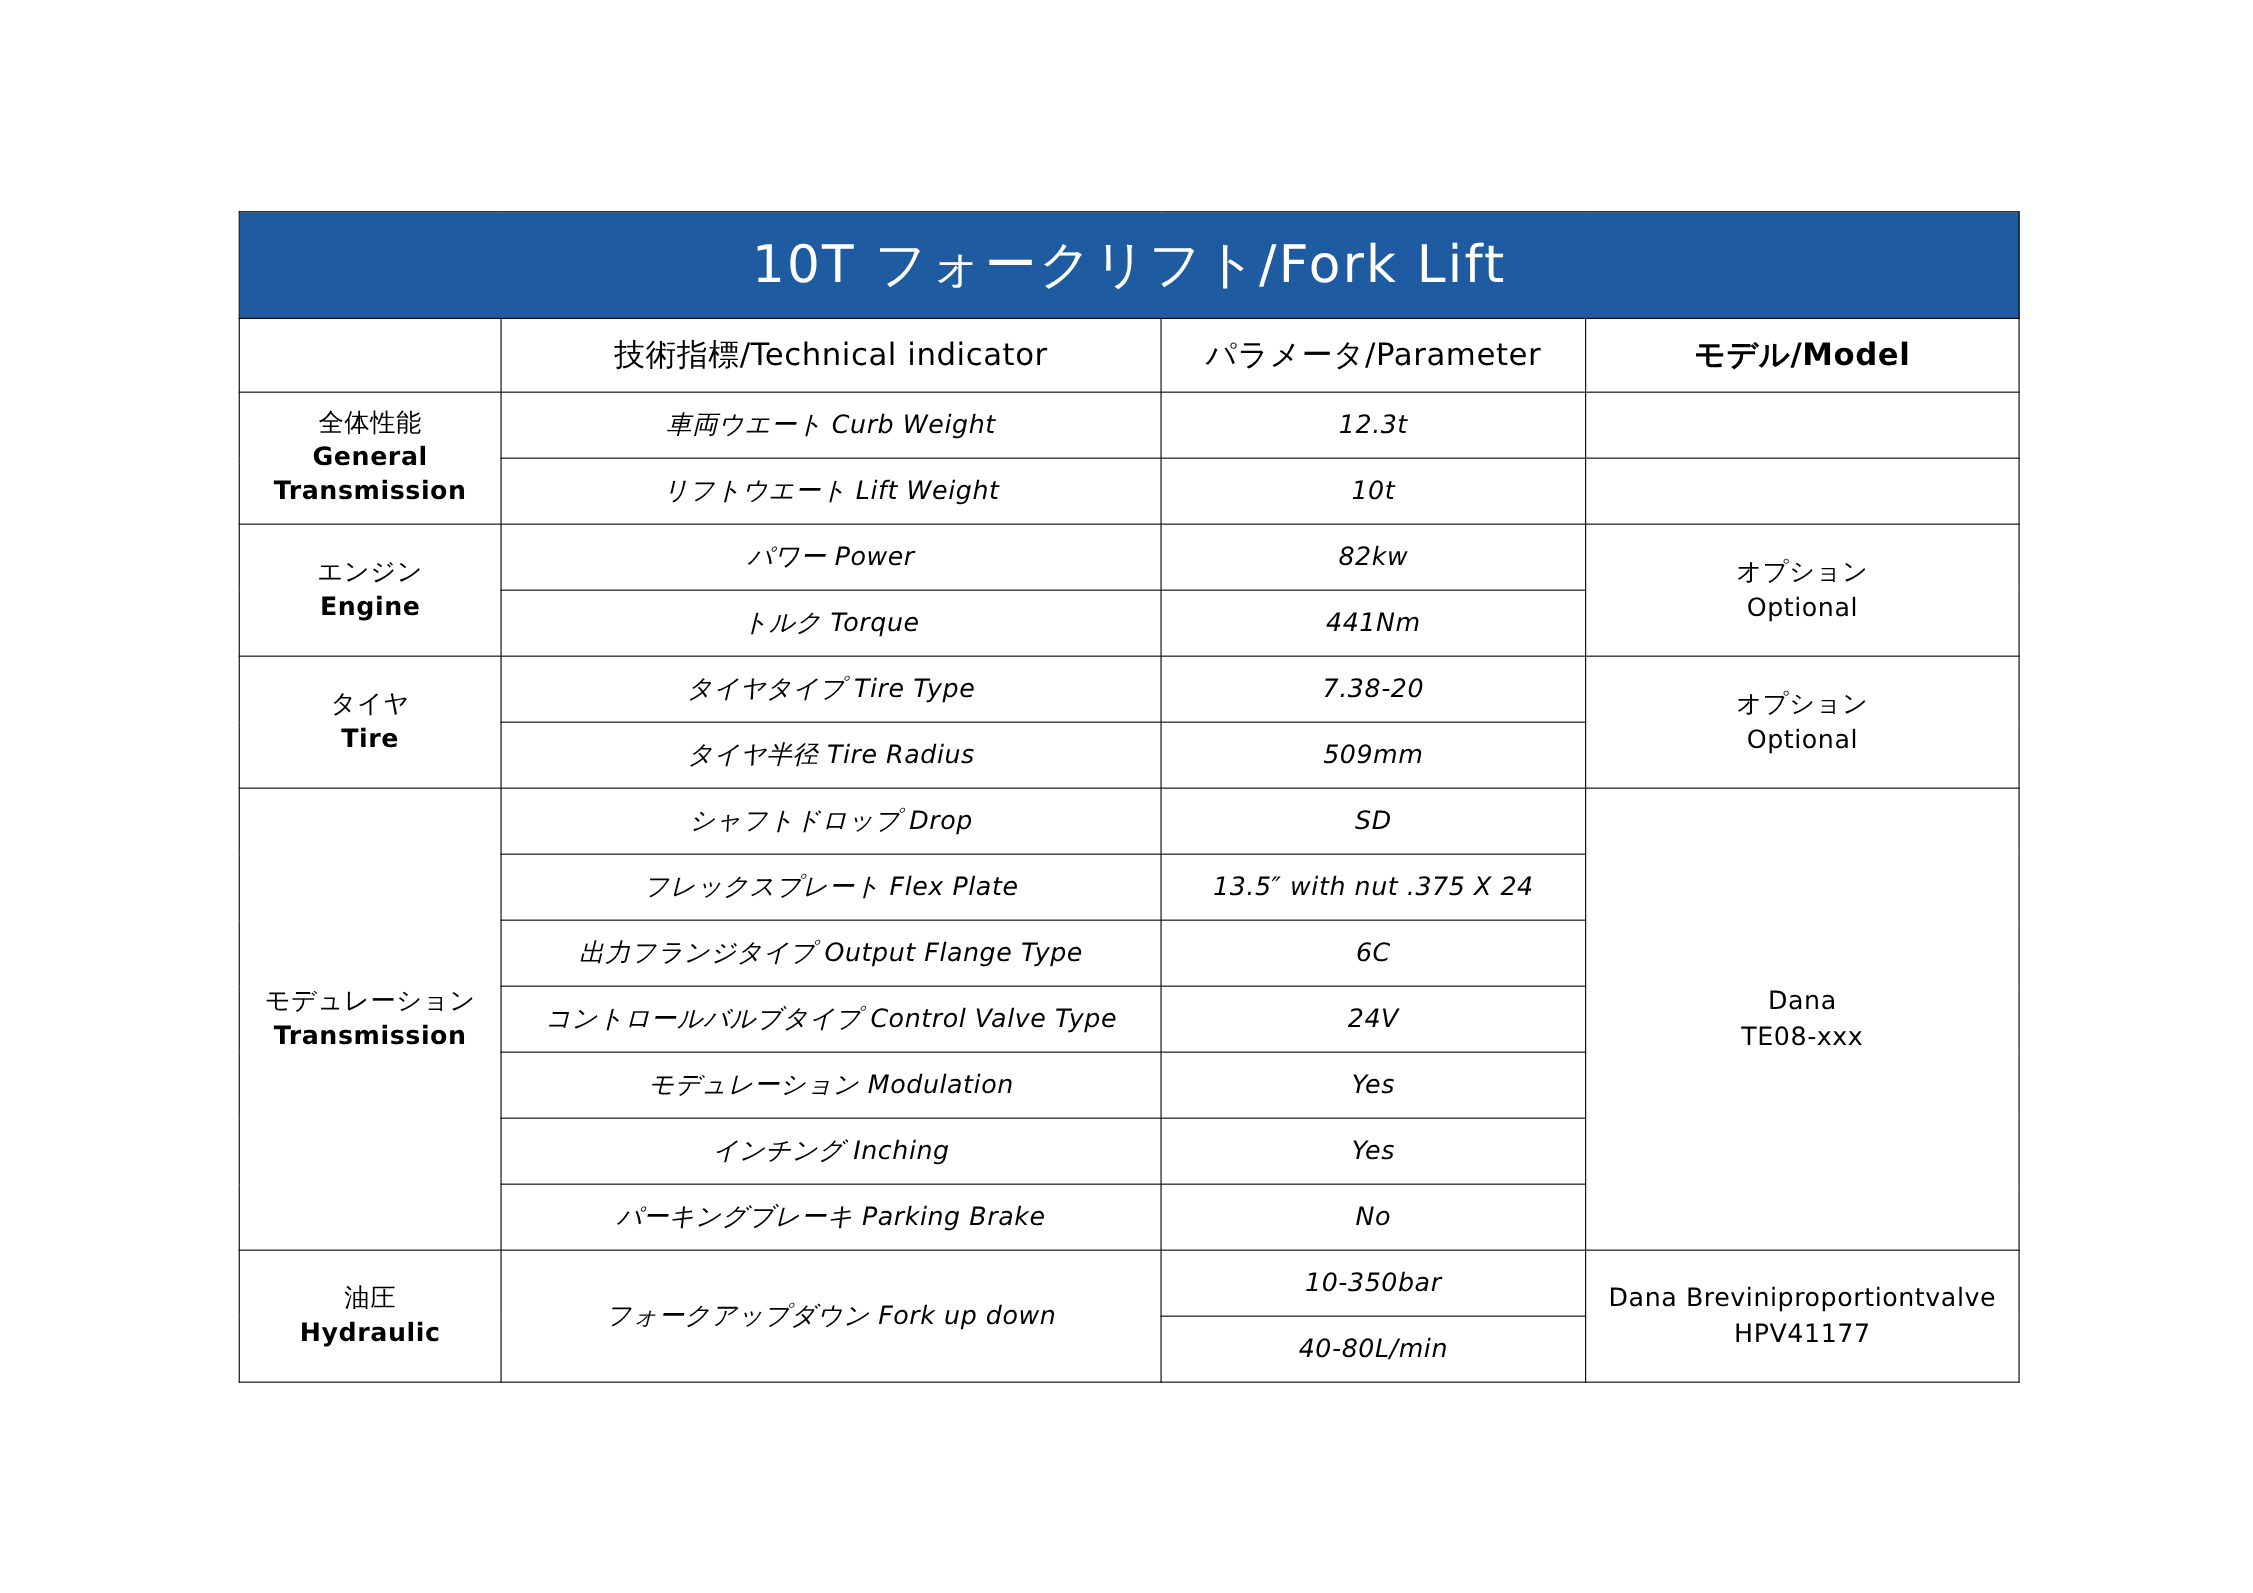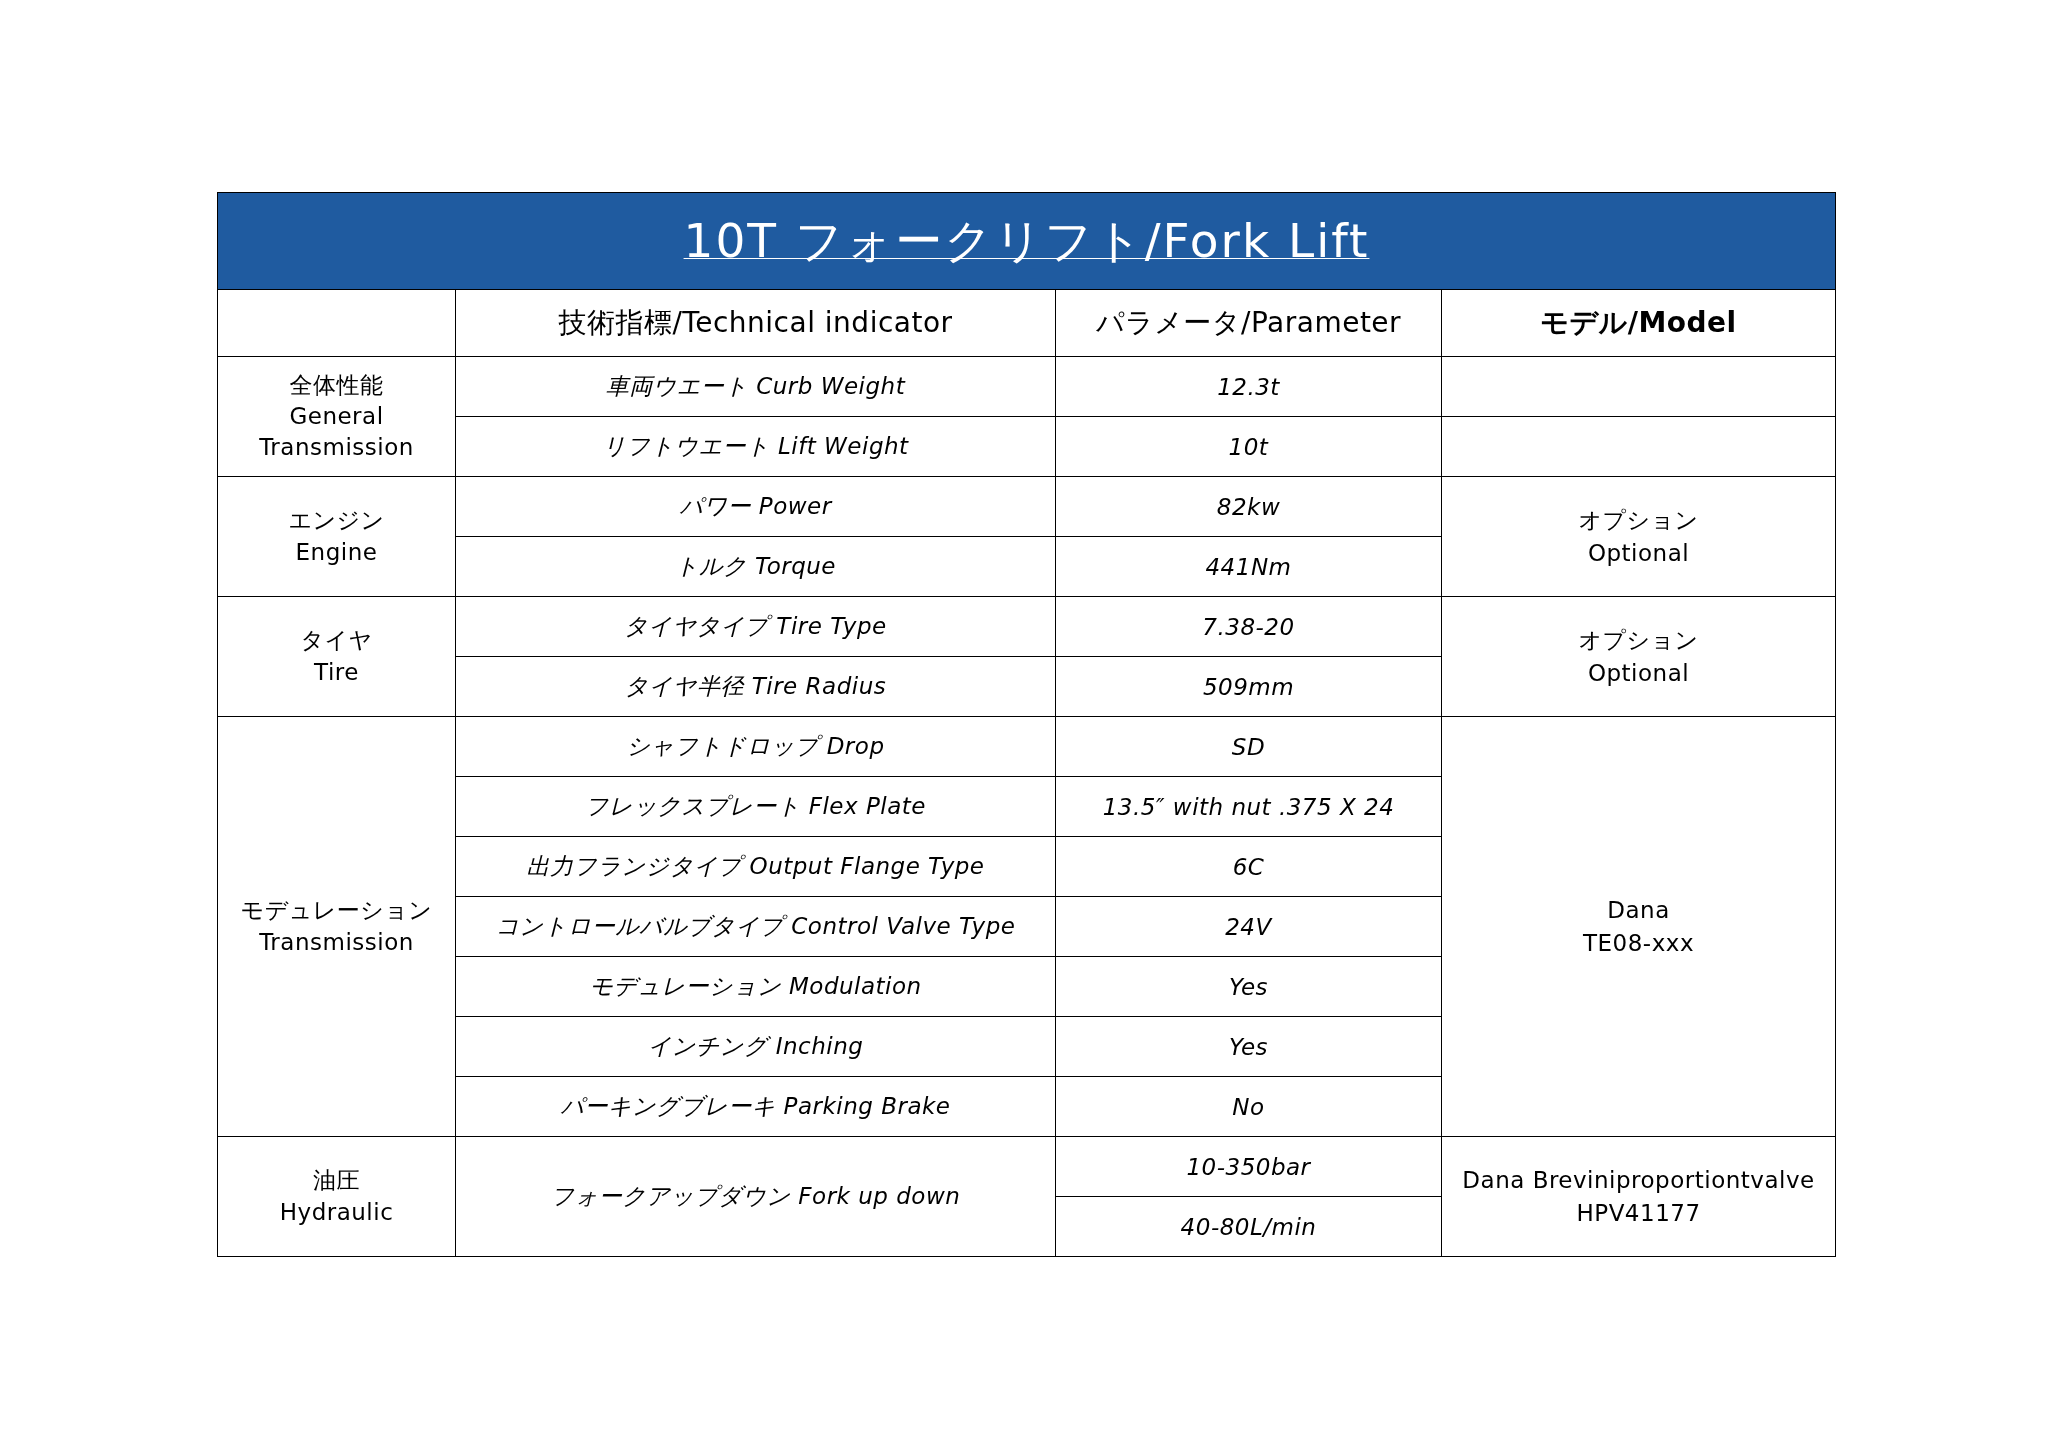--- a/index.html
+++ b/index.html
@@ -39,21 +39,20 @@
   col.c1 { width: 238px; }
   col.c2 { width: 600px; }
   col.c3 { width: 386px; }
   col.c4 { width: 394px; }
 
   .title-cell {
     background: #1F5BA0;
     color: #ffffff;
     height: 96px;
     border: 1.5px solid #1F5BA0;
-    text-decoration: underline;
   }
   .title-text {
     font-size: 47px;
     letter-spacing: 2px;
     font-weight: 400;
     line-height: 1.1;
     white-space: nowrap;
   }
   .hdr {
     height: 66px;
@@ -64,21 +63,21 @@
   .hdr.model {
     font-weight: bold;
   }
   .grp {
     font-size: 23px;
     line-height: 1.35;
     font-weight: bold;
     letter-spacing: 0.5px;
   }
   .grp .jp { display: block; }
-  .grp .en { display: block; font-weight: normal; }
+  .grp .en { display: block; font-weight: bold; }
   .ind {
     height: 59px;
     font-size: 23px;
     letter-spacing: 0.5px;
     font-style: italic;
   }
   .par {
     font-size: 23px;
     letter-spacing: 0.5px;
   }

